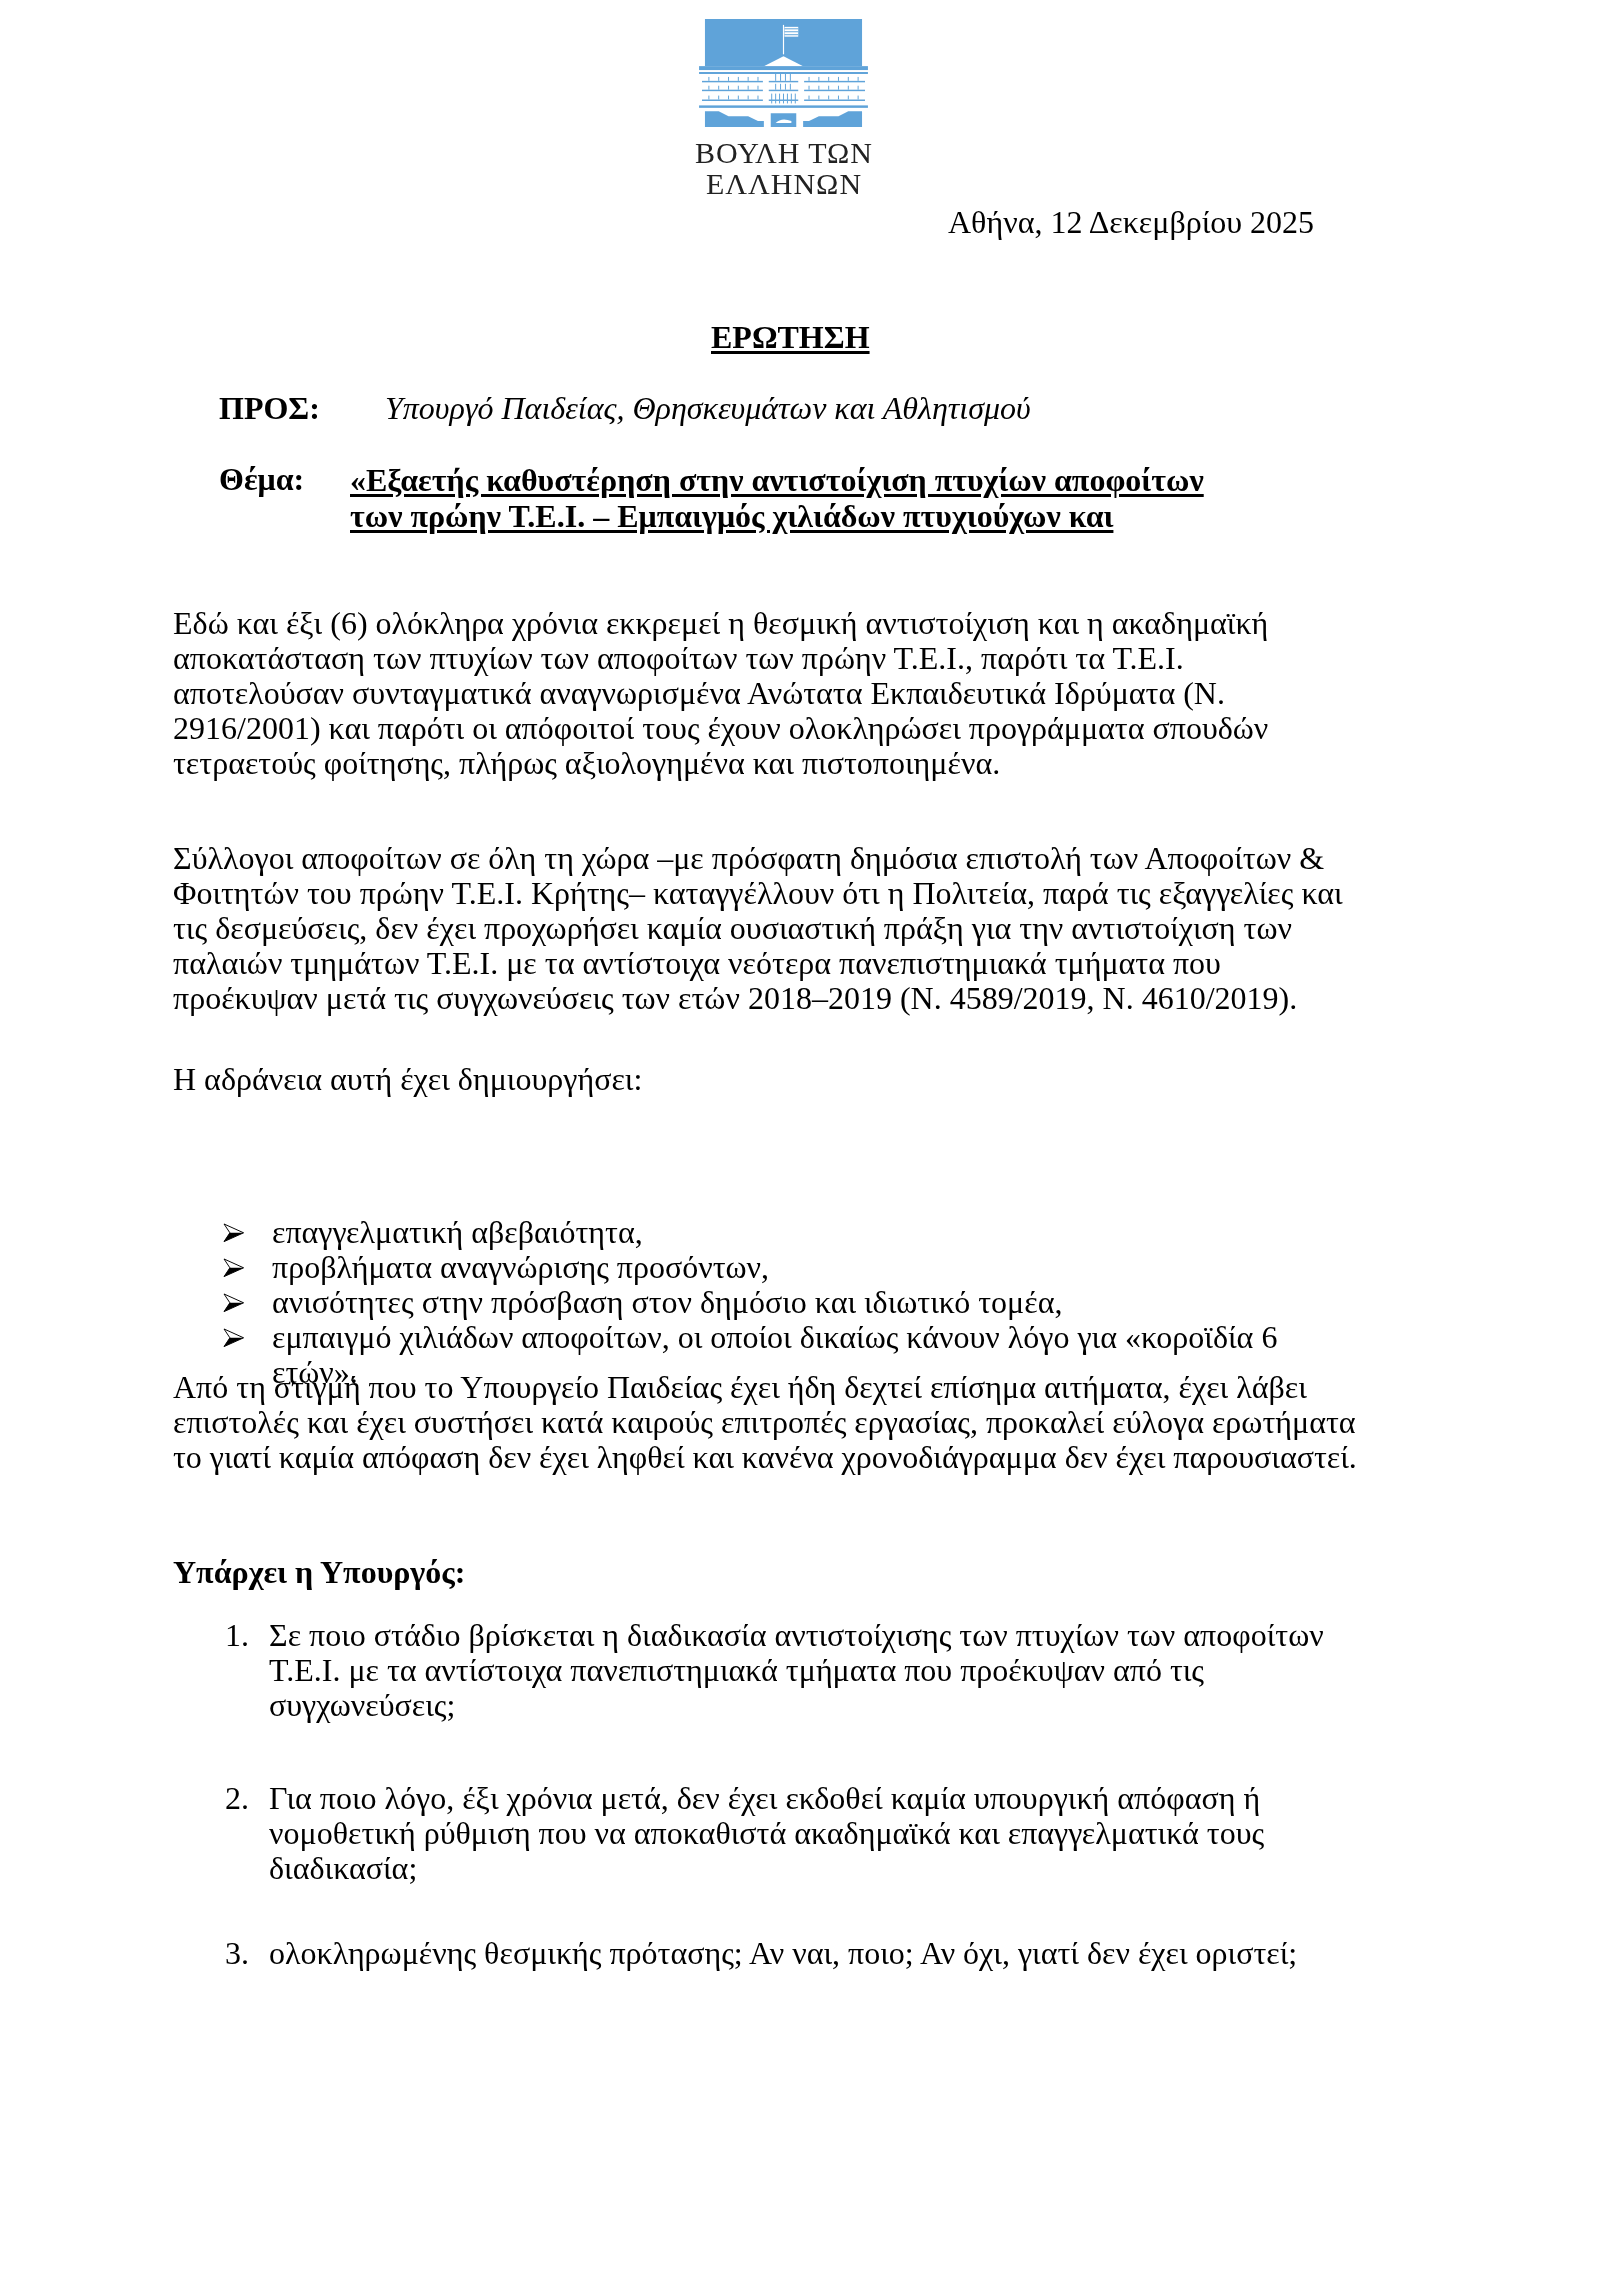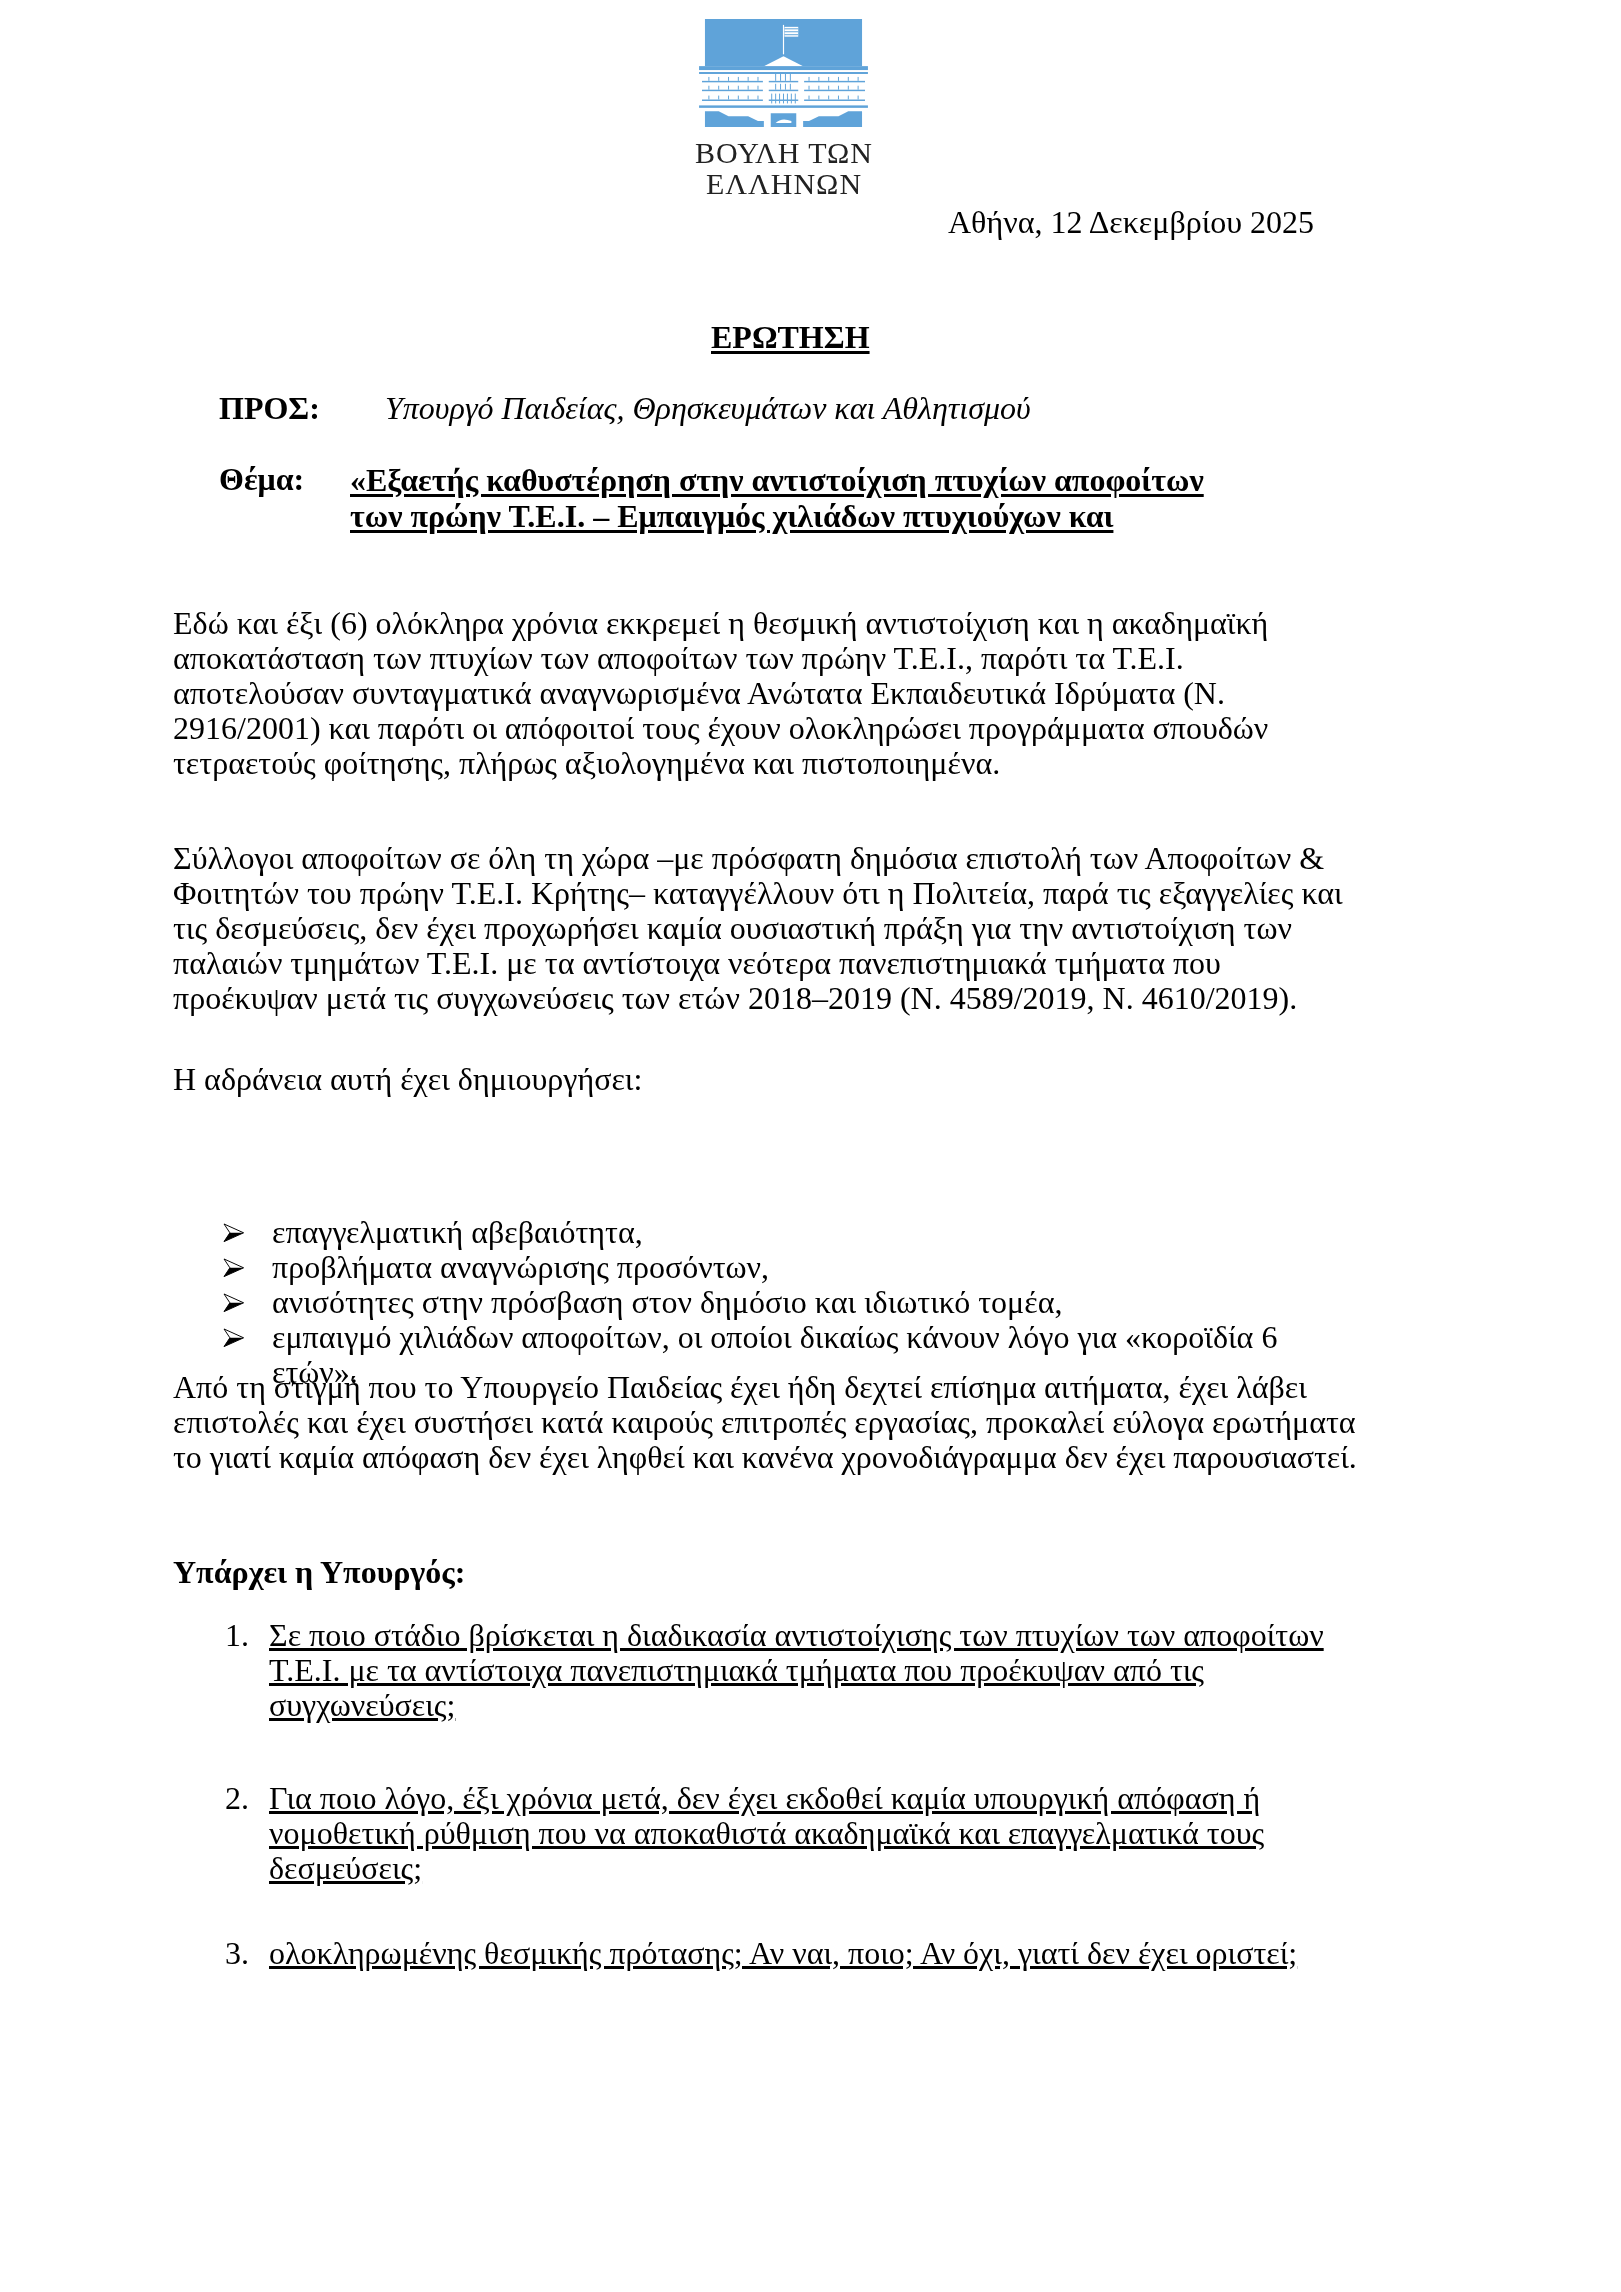--- a/index.html
+++ b/index.html
@@ -31,21 +31,21 @@
   #p2 { top: 841px; }
   #p-intro { top: 1062px; }
   #bullets { left: 223px; top: 1215px; }
   .bullet-row { position: relative; padding-left: 49px; height: 35px; white-space: nowrap; }
   .bullet-row .arrow { position: absolute; left: 0; top: 7.8px; width: 21.6px; height: 19.6px; }
   .bullet-cont { padding-left: 49px; white-space: nowrap; }
   #p3 { top: 1370px; }
   #ask { top: 1555px; }
   .q { left: 225px; }
   .q .num { position: absolute; left: 0; top: 0; }
-  .q .body { margin-left: 44px; text-decoration: underline; }
+  .q .body { margin-left: 44px; }
   #q1 { top: 1618px; }
   #q2 { top: 1781px; }
   #q3 { top: 1936px; }
 </style>
 </head>
 <body>
 
 <div class="abs" id="logo">
   <svg width="169" height="108" viewBox="0 0 172 110">
     <rect x="6" y="0" width="160" height="48" fill="#5fa3d9"></rect>
@@ -212,21 +212,21 @@
     <span class="line">Τ.Ε.Ι. με τα αντίστοιχα πανεπιστημιακά τμήματα που προέκυψαν από τις</span>
     <span class="line">συγχωνεύσεις;</span>
   </div>
 </div>
 
 <div class="abs q" id="q2">
   <span class="num">2.</span>
   <div class="body">
     <span class="line">Για ποιο λόγο, έξι χρόνια μετά, δεν έχει εκδοθεί καμία υπουργική απόφαση ή</span>
     <span class="line">νομοθετική ρύθμιση που να αποκαθιστά ακαδημαϊκά και επαγγελματικά τους</span>
-    <span class="line">δεσμεύσεις;</span>
+    <span class="line">διαδικασία;</span>
   </div>
 </div>
 
 <div class="abs q" id="q3">
   <span class="num">3.</span>
   <div class="body">
     <span class="line">ολοκληρωμένης θεσμικής πρότασης; Αν ναι, ποιο; Αν όχι, γιατί δεν έχει οριστεί;</span>
   </div>
 </div>
 

